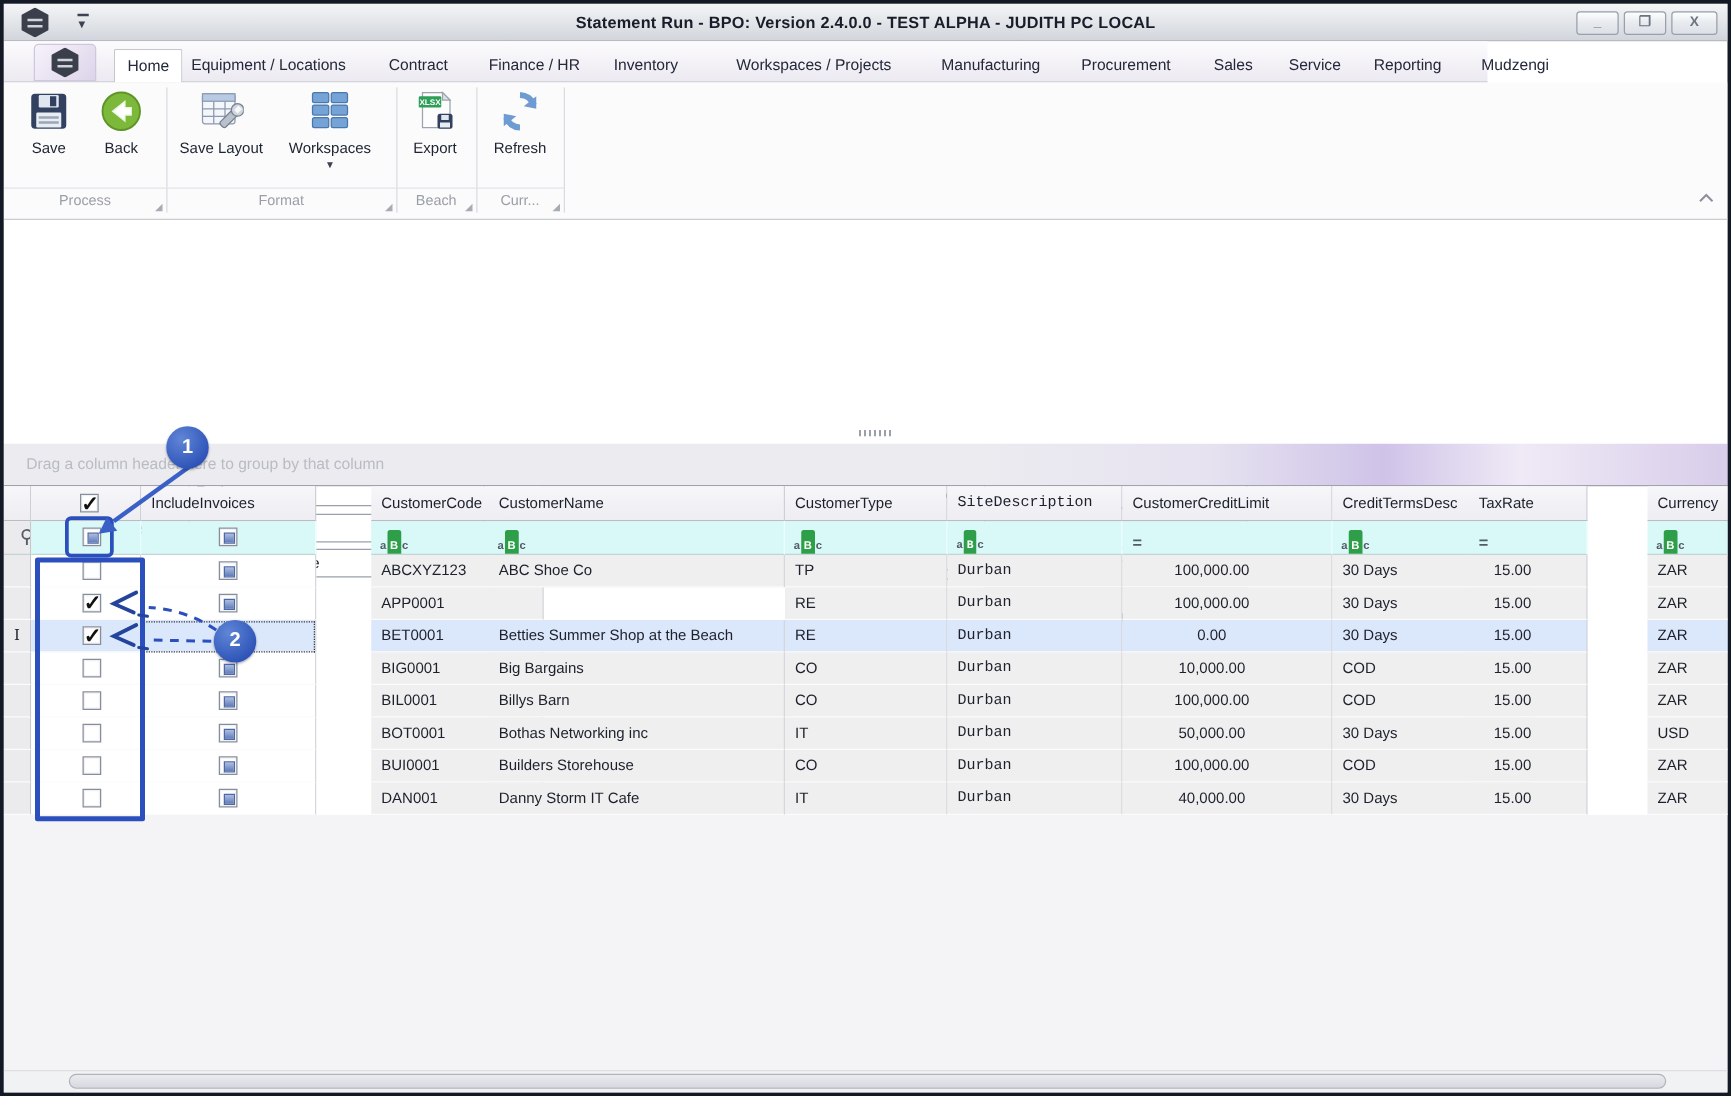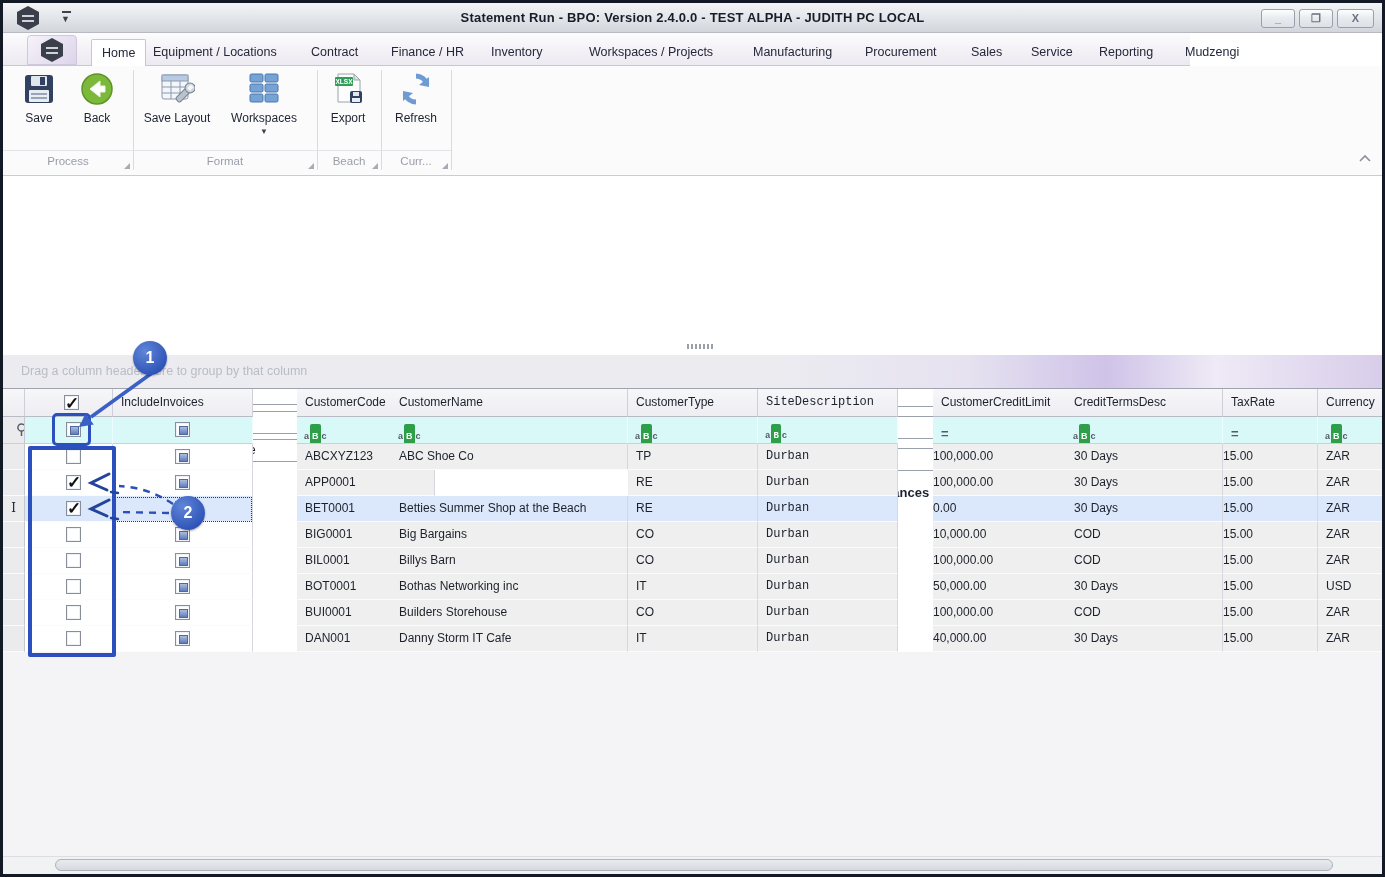--- a/index.html
+++ b/index.html
@@ -68,33 +68,33 @@
     background:linear-gradient(90deg,#ececf0 0%,#ececf0 55%,#e6e2f0 70%,#cfc3e8 80%,#efeaf6 88%,#d8cdea 100%);
     border-bottom:1px solid #9fa3ad; }
   #groupdots { left:684px; top:340px; width:28px; height:6px;
     background:repeating-linear-gradient(90deg,#9aa0aa 0 2px,transparent 2px 4px);
     border-top:1px solid #fff; }
   #gridhint { left:18px; top:361px; font-size:12.5px; color:#b9bcc4; }
 
   .grow { left:0; width:1385px; height:26px; }
   .gc { position:absolute; top:0; height:26px; border-right:1px solid #d6d6dc; font-size:12px;
     color:#1c212b; line-height:25px; padding-left:8px; white-space:nowrap; overflow:hidden; }
-  .num { text-align:left; padding-right:24px; padding-left:0; }
+  .num { text-align:center; padding-right:24px; padding-left:0; }
 
   
   .col-ind  { left:0;    width:22px;  }
   .col-sel  { left:22px; width:88px;  }
   .col-inc  { left:110px;width:140px; }
   .col-code { left:250px;width:138px;margin-left:44px; }
   .col-name { left:388px;width:237px; }
   .col-type { left:625px;width:130px; }
   .col-site { left:755px;width:140px;font-family:Liberation Mono, monospace; }
-  .col-cred { left:895px;width:168px;margin-left:35px; }
+  .col-cred { left:895px;width:168px; }
   .col-term { left:1063px;width:157px;}
-  .col-tax  { left:1220px;width:95px; }
+  .col-tax  { left:1172px;width:95px; }
   .col-curr { left:1315px;width:70px; border-right:none;}
 
   #gridheader { top:386px; height:28px; }
   #gridheader .gc { height:28px; line-height:27px; background:linear-gradient(#f7f7fa,#ededf2);
     border-right:1px solid #cfcfd7; border-bottom:1px solid #b9bcc6; color:#1b202c; }
   #filterrow { top:414px; height:27px; }
   #filterrow .gc { height:27px; background:#d9f8f8; border-right:1px solid #eefefe; border-bottom:1px solid #c2d4d4;}
   #filterrow .col-ind { background:#ebebee; border-right:1px solid #c6c6cd; }
 
   .datarow .gc { background:#efefef; border-bottom:1px solid #fbfbfb; }

